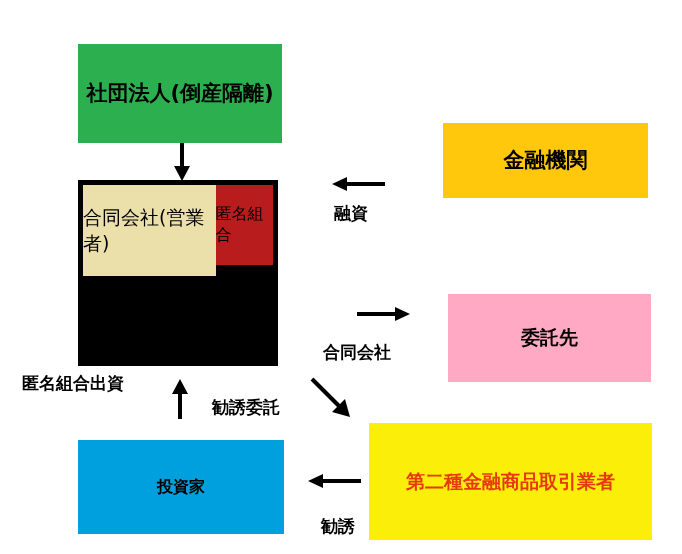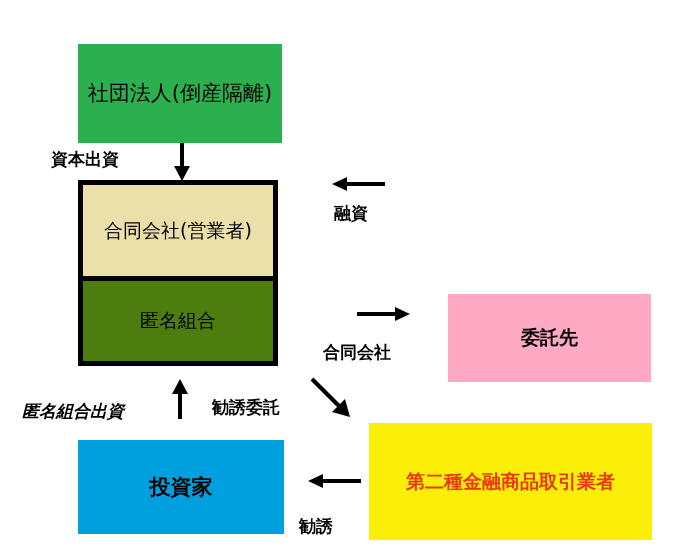--- a/index.html
+++ b/index.html
@@ -22,49 +22,49 @@
     justify-content: center;
     flex-direction: column;
     text-align: center;
     color: #000000;
     line-height: 1.25;
   }
   .box-green {
     left: 78px; top: 44px; width: 204px; height: 99px;
     background: #2CAF4E;
     font-size: 21px;
-    font-weight: 400;
+    font-weight: 700;
   }
   .box-outer-black {
     position: absolute;
     left: 78px; top: 180px; width: 200px; height: 186px;
     border: 5px solid #000000;
     box-sizing: border-box;
     background: #000000;
     display: flex;
-    flex-direction: column;
+    flex-direction: row;
     justify-content: space-between;
   }
   .box-beige {
     height: 91px;
     background: #EBDFAA;
     display: flex;
     align-items: center;
     justify-content: center;
     font-size: 19px;
     font-weight: 400;
     color: #000000;
   }
   .box-lavender {
     height: 80px;
-    background: #4d7c0f;
+    background: #b91c1c;
     display: flex;
     align-items: center;
     justify-content: center;
-    font-size: 19px;
+    font-size: 16px;
     font-weight: 400;
     color: #000000;
   }
   .box-amber {
     left: 443px; top: 123px; width: 205px; height: 75px;
     background: #FFC80D;
     font-size: 21px;
     font-weight: 700;
   }
   .box-pink {
@@ -77,21 +77,21 @@
   .box-yellow {
     left: 369px; top: 423px; width: 283px; height: 117px;
     background: #FBEE09;
     font-size: 19px;
     font-weight: 700;
     color: #E8380D;
   }
   .box-blue {
     left: 78px; top: 440px; width: 206px; height: 94px;
     background: #00A0DF;
-    font-size: 21px;
+    font-size: 16px;
     font-weight: 700;
   }
   .label {
     position: absolute;
     font-size: 17px;
     font-weight: 700;
     color: #000000;
     white-space: nowrap;
   }
   .arrow-svg {
@@ -105,31 +105,33 @@
 <div id="canvas">
 
   <div class="box box-green">
     <span>社団法人(倒産隔離)</span>
   </div>
 
   <svg class="arrow-svg" style="left:170px; top:143px;" width="34" height="40">
     <line x1="12" y1="0" x2="12" y2="27" stroke="#000000" stroke-width="4"></line>
     <polygon points="12,38 4,23 20,23" fill="#000000"></polygon>
   </svg>
-  <div class="label" style="left:51px; top:148px;">資本出資</div>
 
   <div class="box-outer-black">
     <div class="box-beige">
       <span>合同会社(営業者)</span>
     </div>
     <div class="box-lavender">
       <span>匿名組合</span>
     </div>
   </div>
 
+  <div class="box box-amber">
+    <span>金融機関</span>
+  </div>
 
   <svg class="arrow-svg" style="left:330px; top:175px;" width="60" height="20">
     <line x1="55" y1="9" x2="14" y2="9" stroke="#000000" stroke-width="4"></line>
     <polygon points="2,9 17,2 17,16" fill="#000000"></polygon>
   </svg>
   <div class="label" style="left:334px; top:202px;">融資</div>
 
   <div class="box box-pink">
     <span>委託先</span>
   </div>
@@ -147,25 +149,25 @@
   <svg class="arrow-svg" style="left:308px; top:375px;" width="50" height="46">
     <line x1="4" y1="4" x2="32" y2="32" stroke="#000000" stroke-width="4"></line>
     <polygon points="42,42 24,37 37,24" fill="#000000"></polygon>
   </svg>
   <div class="label" style="left:212px; top:396px;text-align:center;">勧誘委託</div>
 
   <svg class="arrow-svg" style="left:168px; top:375px;" width="30" height="46">
     <line x1="12" y1="44" x2="12" y2="15" stroke="#000000" stroke-width="4"></line>
     <polygon points="12,4 4,19 20,19" fill="#000000"></polygon>
   </svg>
-  <div class="label" style="left:22px; top:400px;font-style:italic;">匿名組合出資</div>
+  <div class="label" style="left:22px; top:372px;">匿名組合出資</div>
 
   <div class="box box-blue">
     <span>投資家</span>
   </div>
 
   <svg class="arrow-svg" style="left:306px; top:472px;" width="60" height="20">
     <line x1="55" y1="9" x2="14" y2="9" stroke="#000000" stroke-width="4"></line>
     <polygon points="2,9 17,2 17,16" fill="#000000"></polygon>
   </svg>
-  <div class="label" style="left:299px; top:515px;">勧誘</div>
+  <div class="label" style="left:321px; top:515px;">勧誘</div>
 
 </div>
 
 </body></html>

